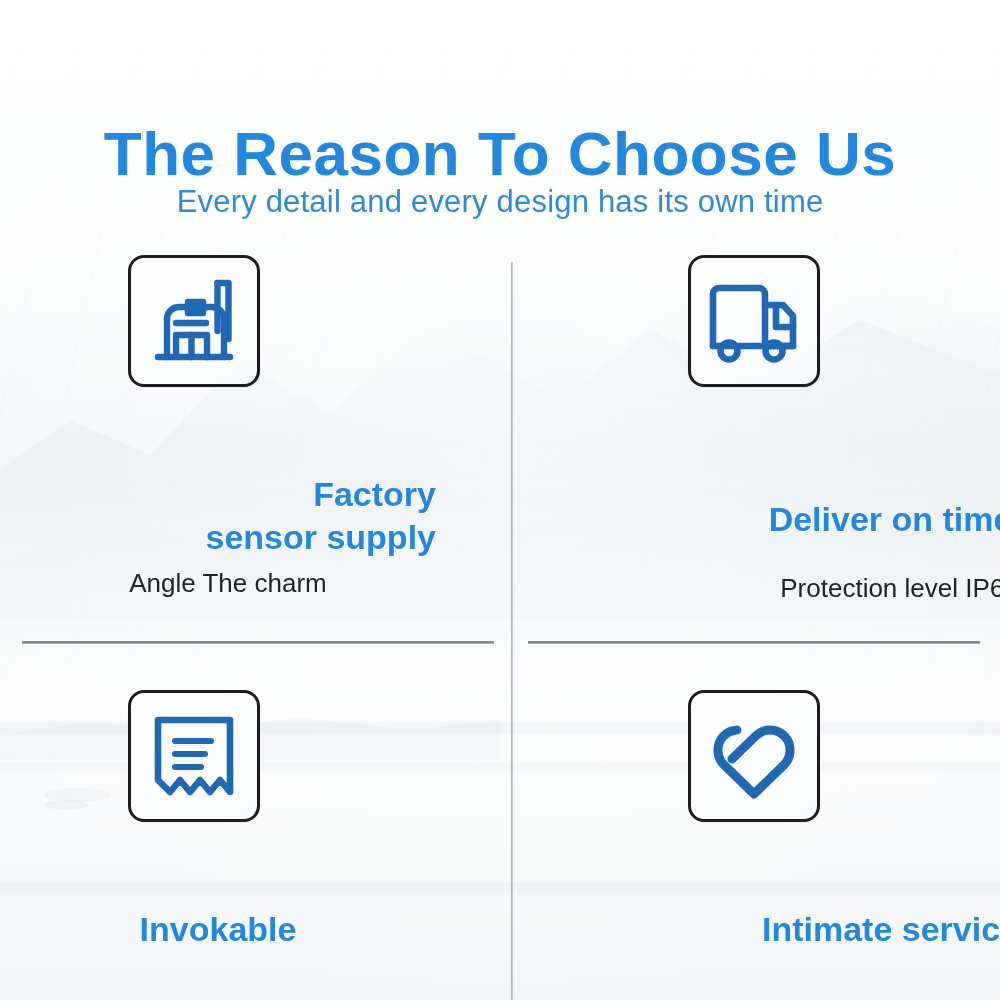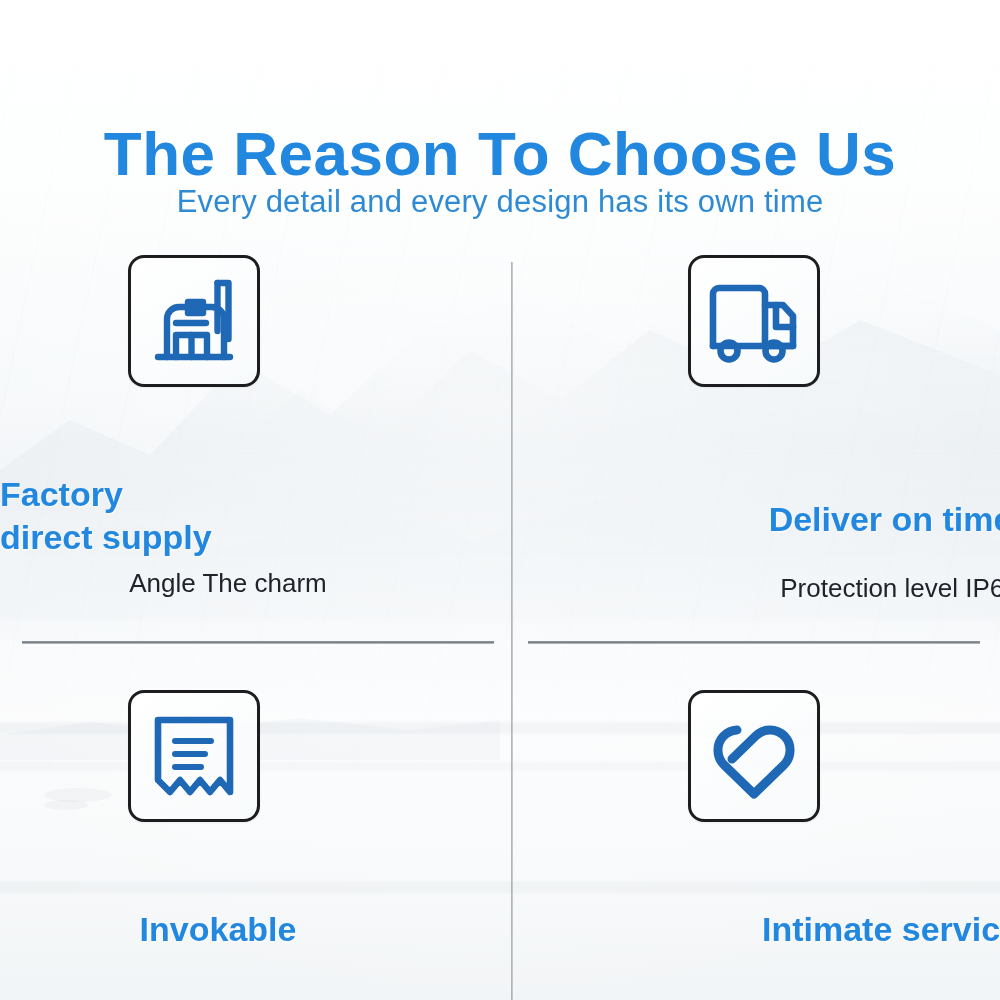--- a/index.html
+++ b/index.html
@@ -129,21 +129,21 @@
     line-height:1.26;
     text-shadow:1px 1px 0 rgba(255,255,255,.85);
   }
   .sub{
     font-size:26px;
     font-weight:normal;
     color:#20242a;
   }
 
   
-  #tl-title{ position:absolute; left:0; width:436px; top:218px; text-align:left; }
+  #tl-title{ position:absolute; left:0; width:436px; top:218px; text-align:right; }
   #tl-sub  { position:absolute; left:0; width:456px; top:313px; text-align:center; }
   
   #tr-title{ position:absolute; left:0; width:755px; top:243px; text-align:center; }
   #tr-sub  { position:absolute; left:0; width:773px; top:318px; text-align:center; }
   
   #bl-title{ position:absolute; left:0; width:436px; top:218px; text-align:center; }
   
   #br-title{ position:absolute; left:0; width:755px; top:218px; text-align:center; }
 </style>
 </head>
@@ -200,21 +200,21 @@
 
           <path d="M34,88 V66 h31 v22"></path>
           <path d="M49.5,66 V88"></path>
 
           <path d="M16,88 h72"></path>
         </g>
       </svg>
     </div>
     <div class="ttl" id="tl-title">
       <span>Factory</span><br>
-      <span>direct supply</span>
+      <span>sensor supply</span>
     </div>
     <div class="sub" id="tl-sub">Angle The charm</div>
   </div>
 
   <div class="cell" id="cell-tr">
     <div class="icon-box">
       <svg width="104" height="104" viewBox="0 0 104 104">
         <g fill="none" stroke="#1f68b5" stroke-width="6.6" stroke-linecap="round" stroke-linejoin="round">
 
           <path d="M11,77 V25 a6,6 0 0 1 6,-6 h40 a6,6 0 0 1 6,6 v52"></path>

